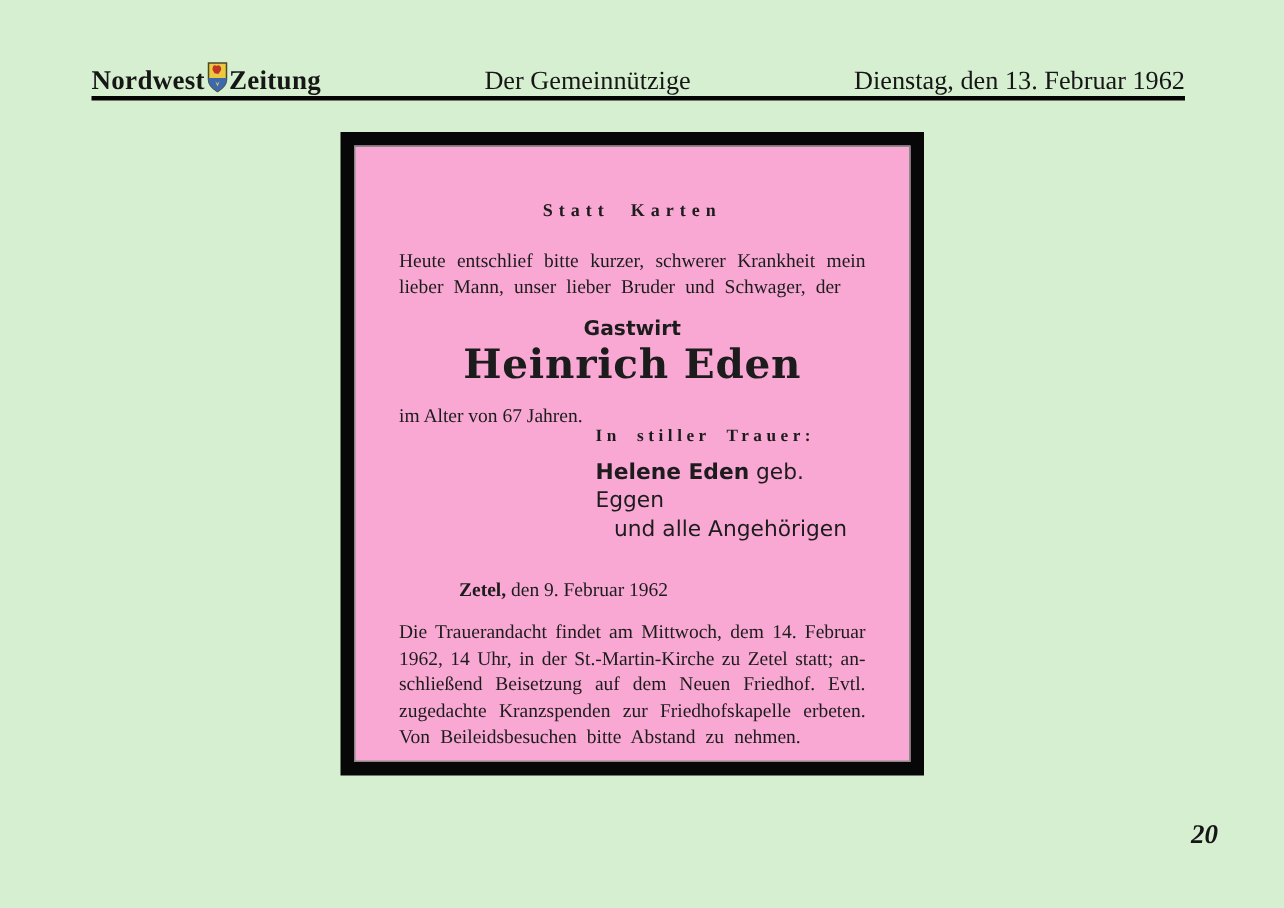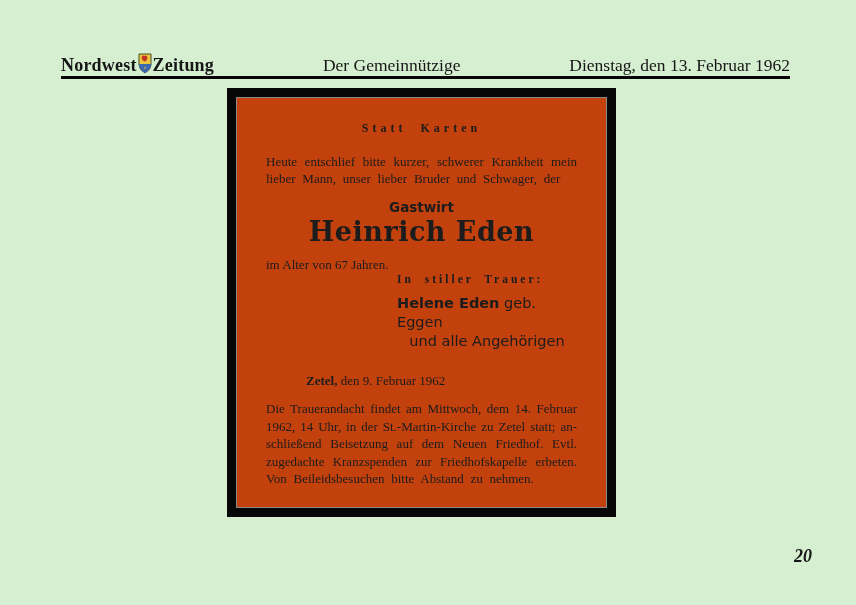--- a/index.html
+++ b/index.html
@@ -8,21 +8,21 @@
     position: relative;
     background: #d6efd1;
     font-family: "Liberation Serif", serif;
     color: #161616;
     overflow: hidden;
   }
 
   
   .masthead {
     position: absolute;
-    left: 61px; top: 52px;
+    left: 61px; top: 40px;
     width: 729px; height: 27px;
     display: flex;
     justify-content: space-between;
     align-items: baseline;
     border-bottom: 3px solid #050505;
     padding-bottom: 2px;
   }
   .mast-title {
     font-weight: 700;
     font-size: 18px;
@@ -38,23 +38,23 @@
   
   .obituary-card {
     position: absolute;
     left: 227px; top: 88px;
     width: 389px; height: 429px;
     background: #070707;
     padding: 9px;
   }
   .card-inner {
     width: 100%; height: 100%;
-    background: #c2410c;
+    background: #f9a8d4;
     border: 1px solid #8a8a8a;
-    padding: 0 29px;
+    padding: 12px 29px;
     font-size: 13px;
     color: #1c1c1c;
   }
 
   .statt {
     margin-top: 23px;
     text-align: center;
     font-weight: 700;
     font-size: 12px;
     letter-spacing: 4px;

